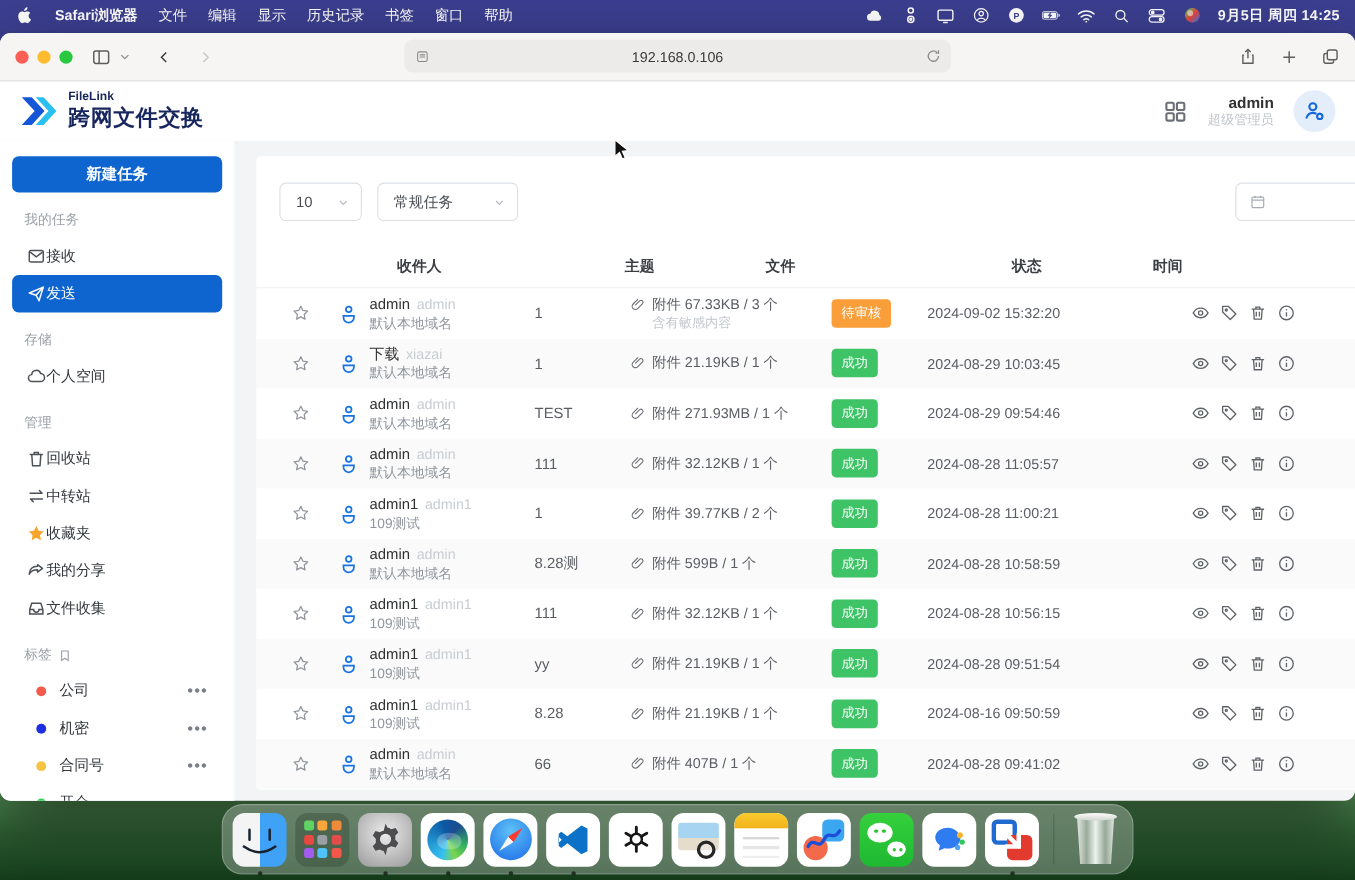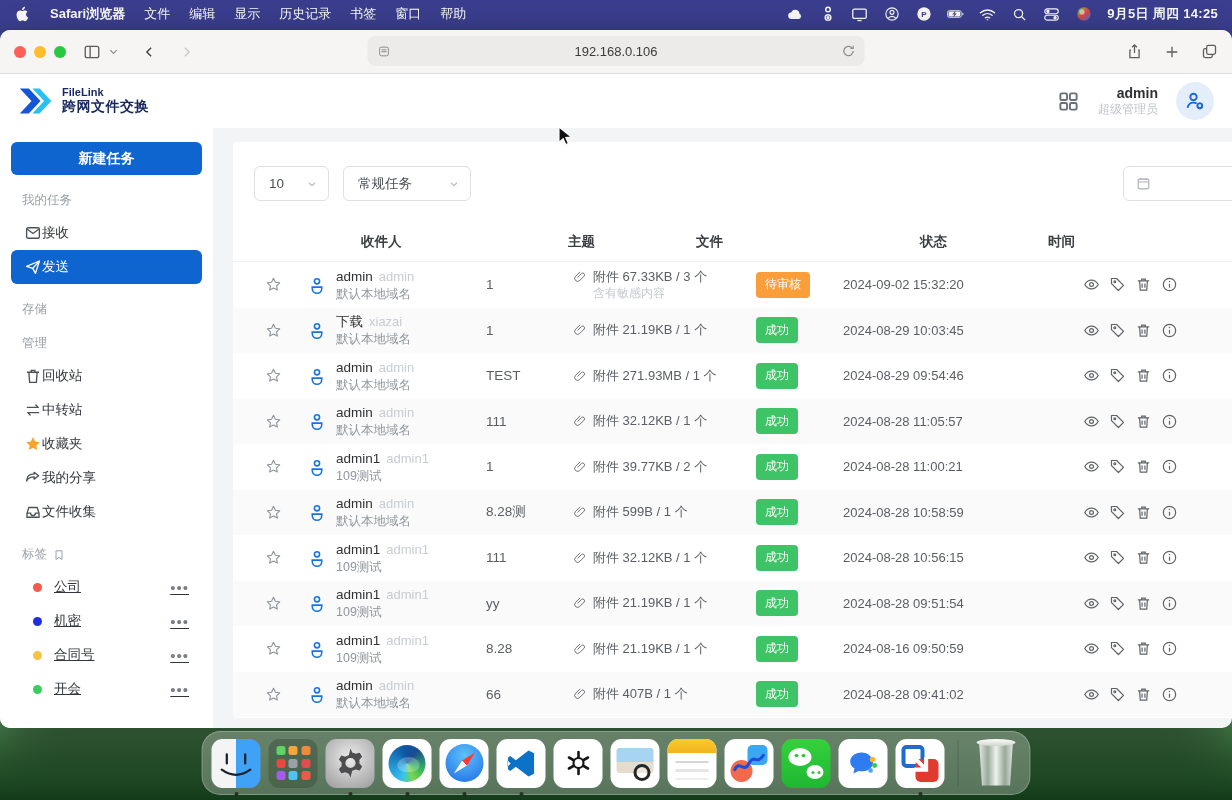--- a/index.html
+++ b/index.html
@@ -34,40 +34,40 @@
     width:497px; height:30px; background:#edebe9; border-radius:8px;
     display:flex; align-items:center; justify-content:center; color:#3b3b3b; font-size:13px; }
   .urlbar .reader { position:absolute; left:9px; color:#8b8a88; }
   .urlbar .reload { position:absolute; right:9px; color:#8b8a88; }
   .toolbar .rightbtns { margin-left:auto; display:flex; align-items:center; gap:21px; }
 
   
   .appheader { height:54px; background:#fff; display:flex; align-items:center; padding:0 18px; }
   .brandblock { display:flex; align-items:center; gap:8px; }
   .brandtext .b1 { font-size:11px; font-weight:bold; color:#17265c; }
-  .brandtext .b2 { font-size:14px; font-weight:bold; color:#17265c; letter-spacing:.5px; }
+  .brandtext .b2 { font-size:20px; font-weight:bold; color:#17265c; letter-spacing:.5px; }
   .appheader .right { margin-left:auto; display:flex; align-items:center; gap:18px; }
   .grid-icon { color:#6b6f76; }
   .userblock { text-align:right; line-height:1.25; }
   .userblock .uname { font-size:14px; font-weight:bold; color:#303133; }
   .userblock .urole { font-size:12px; color:#c0c4cc; }
   .avatar { width:38px; height:38px; border-radius:50%; background:#e4eefb; display:flex; align-items:center; justify-content:center; }
 
   .appbody { display:flex; height:602px; }
   .sidebar { width:213px; background:#fff; padding:14px 11px 0; flex:none; }
   .newtask { display:block; width:100%; height:33px; line-height:33px; text-align:center;
     background:#0f65d0; color:#fff; font-size:14px; font-weight:bold; border:none; border-radius:6px; cursor:pointer; }
   .sec-label { margin:17px 11px 7px; font-size:12.5px; color:#9aa0a8; display:flex; align-items:center; gap:6px; }
   .side-item { height:34px; display:flex; align-items:center; padding:0 13px;
     border-radius:6px; font-size:13.5px; color:#33373d; cursor:pointer; }
   .side-item .sicon { width:18px; height:18px; color:#4c5158; flex:none; }
   .side-item.active { background:#0f65d0; color:#fff; }
   .side-item.active .sicon { color:#fff; }
   .tag-item { height:34px; display:flex; align-items:center; gap:12px; padding:0 13px 0 22px;
-    font-size:13.5px; color:#33373d; cursor:pointer;text-decoration:underline; }
+    font-size:13.5px; color:#33373d; cursor:pointer; }
   .tag-dot { width:9px; height:9px; border-radius:50%; flex:none; }
   .tag-more { margin-left:auto; color:#7a7f87; font-size:15px; letter-spacing:1px; cursor:pointer; }
 
   .main { flex:1; padding:14px 20px 0; }
   .card { background:#fff; border-radius:4px; height:576px; }
   .filters { display:flex; align-items:center; padding:24px 21px 0; }
   .ctrl { height:35px; border:1px solid #dcdfe6; border-radius:6px; background:#fff;
     display:flex; align-items:center; font-size:13.5px; color:#4b4f55; }
   .sel1 { width:75px; padding:0 10px 0 14px; }
   .sel2 { width:128px; padding:0 10px 0 14px; margin-left:14px; }
@@ -339,20 +339,28 @@
           <div class="side-item active">
             <span class="sicon">
               <svg viewBox="0 0 24 24" width="18" height="18" fill="none" stroke="currentColor" stroke-width="1.8" stroke-linejoin="round">
                 <path d="M3.5 11.2l17-7.2-5.2 16.5-3.6-6.6z"></path>
                 <path d="M11.7 13.9l8.8-9.9"></path>
               </svg>
             </span>
             <span>发送</span>
           </div>
           <div class="sec-label">存储</div>
+          <div class="side-item">
+            <span class="sicon">
+              <svg viewBox="0 0 24 24" width="18" height="18" fill="none" stroke="currentColor" stroke-width="1.8">
+                <path d="M7 18.5a4.2 4.2 0 01-.6-8.4A5.6 5.6 0 0117.3 8.8a3.9 3.9 0 01-.3 9.7z"></path>
+              </svg>
+            </span>
+            <span>个人空间</span>
+          </div>
           <div class="sec-label">管理</div>
           <div class="side-item">
             <span class="sicon">
               <svg viewBox="0 0 24 24" width="18" height="18" fill="none" stroke="currentColor" stroke-width="1.8">
                 <path d="M4 7h16M9.5 7V4.5h5V7M6.5 7l1 13.5h9l1-13.5"></path>
               </svg>
             </span>
             <span>回收站</span>
           </div>
           <div class="side-item">

